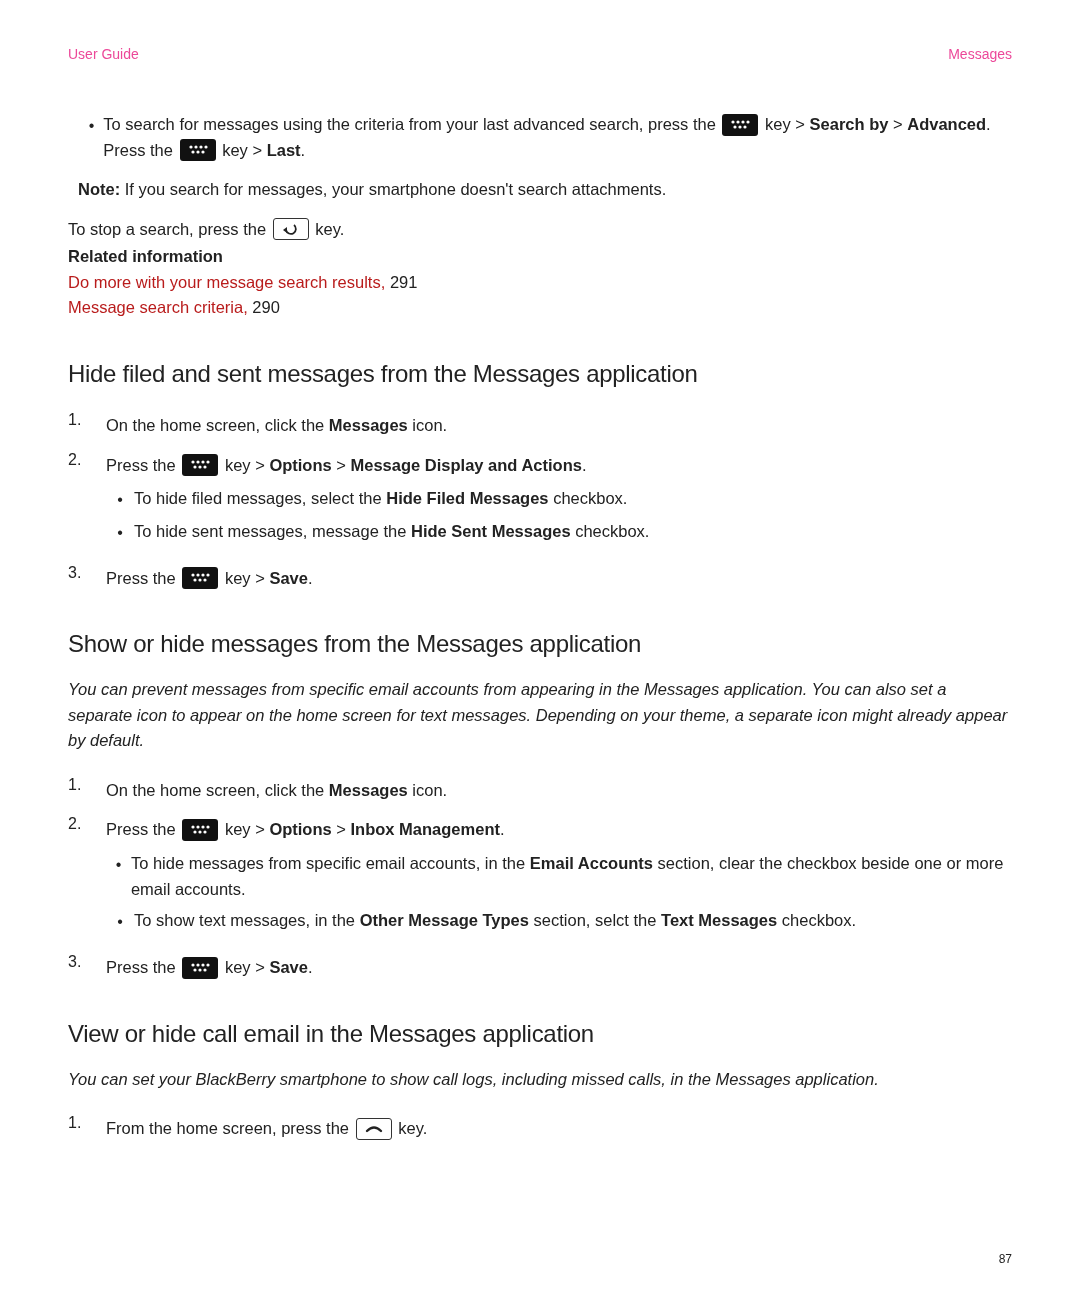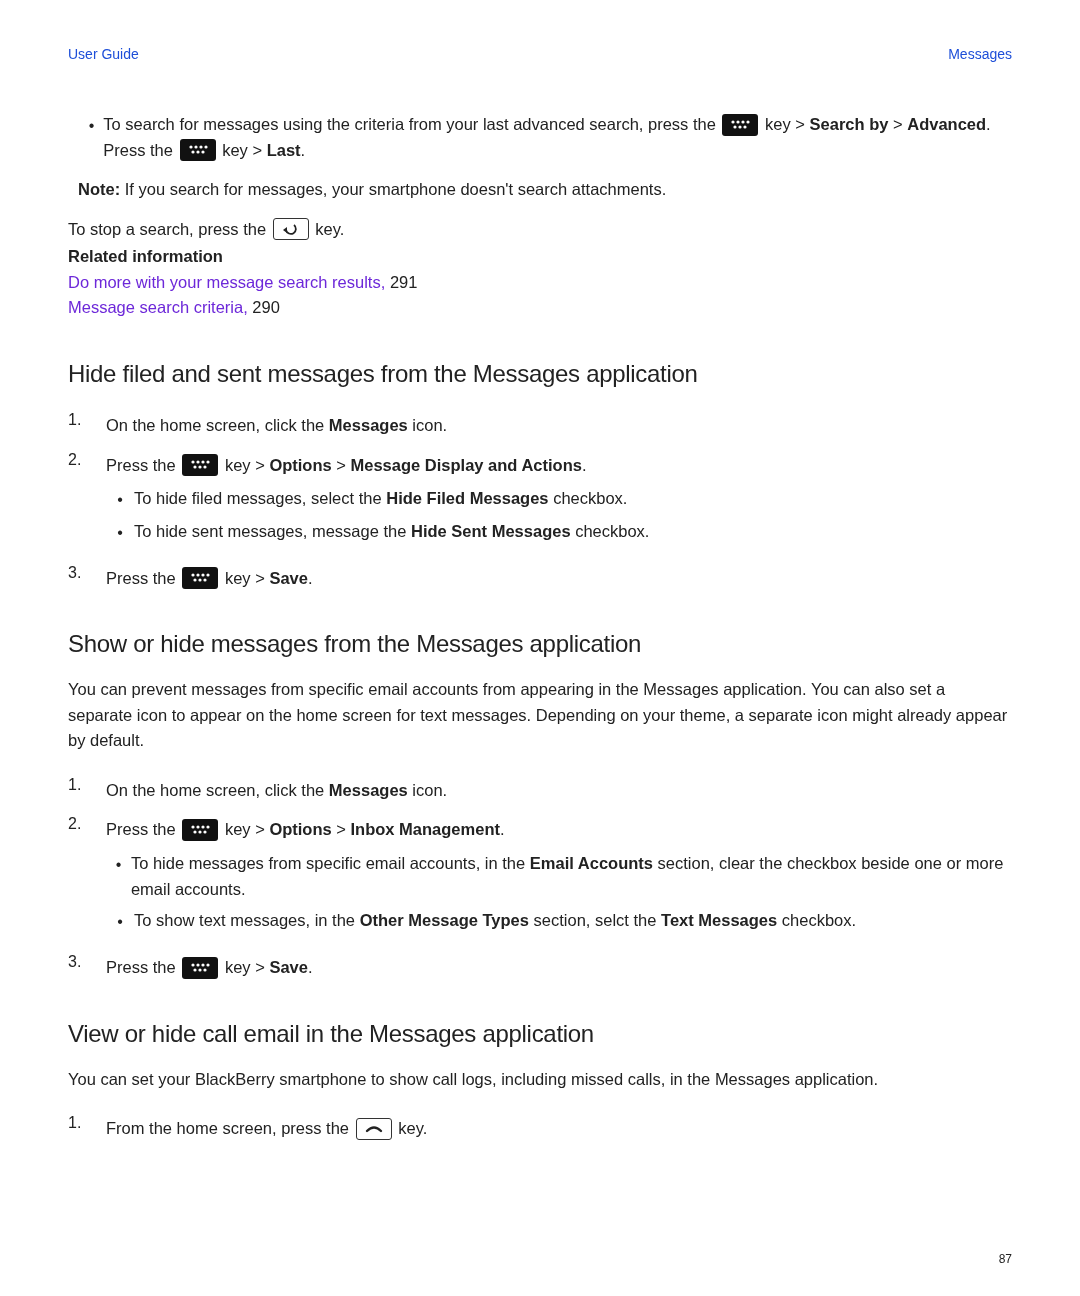--- a/index.html
+++ b/index.html
@@ -13,21 +13,21 @@
     width: 1080px;
     min-height: 1296px;
     box-sizing: border-box;
     padding: 46px 68px 36px 68px;
     position: relative;
   }
   .header-row {
     display: flex;
     justify-content: space-between;
     font-size: 14px;
-    color: #1d4ed8;
+    color: #ec4899;
     margin-bottom: 50px;
   }
   .body-text {
     font-size: 16.5px;
     line-height: 1.55;
   }
   .bullet-row {
     display: flex;
     margin-bottom: 6px;
   }
@@ -38,21 +38,21 @@
     padding-top: 2px;
   }
   .note-para {
     margin: 14px 10px;
   }
   .related-heading {
     font-weight: bold;
     margin-top: 2px;
   }
   .link {
-    color: #6d28d9;
+    color: #b91c1c;
   }
   h2.section-title {
     font-size: 24px;
     font-weight: 400;
     margin: 38px 0 18px 0;
     line-height: 1.25;
     letter-spacing: -0.3px;
   }
   ol.steps {
     list-style: none;
@@ -83,20 +83,21 @@
     margin-bottom: 6px;
   }
   .sub-marker {
     width: 28px;
     text-align: center;
     font-size: 16px;
     padding-top: 2px;
   }
   .para {
     margin: 6px 0 18px 0;
+    font-style: italic;
   }
   .page-num {
     position: absolute;
     right: 68px;
     bottom: 30px;
     font-size: 12px;
   }
   .bb-key {
     display: inline-flex;
     align-items: center;

